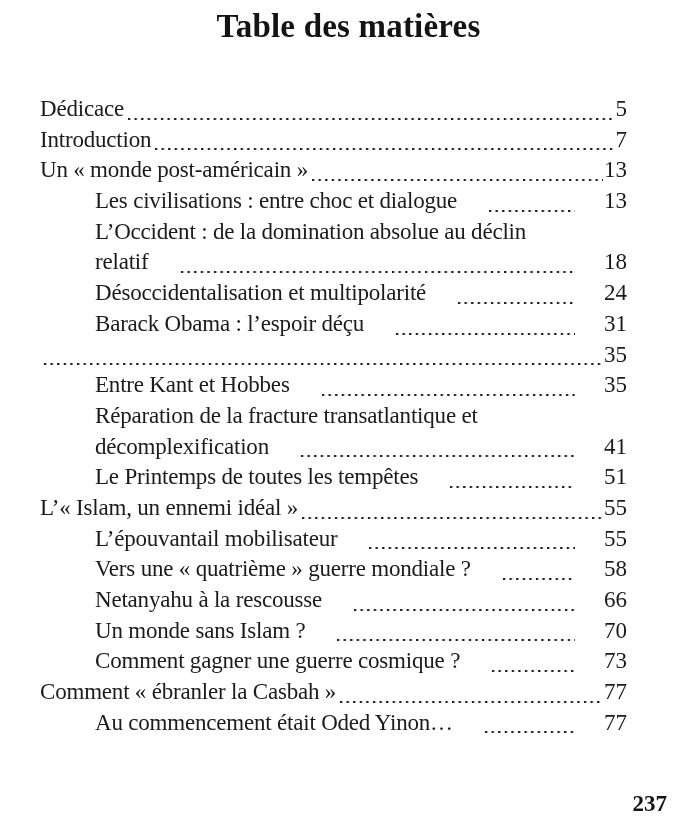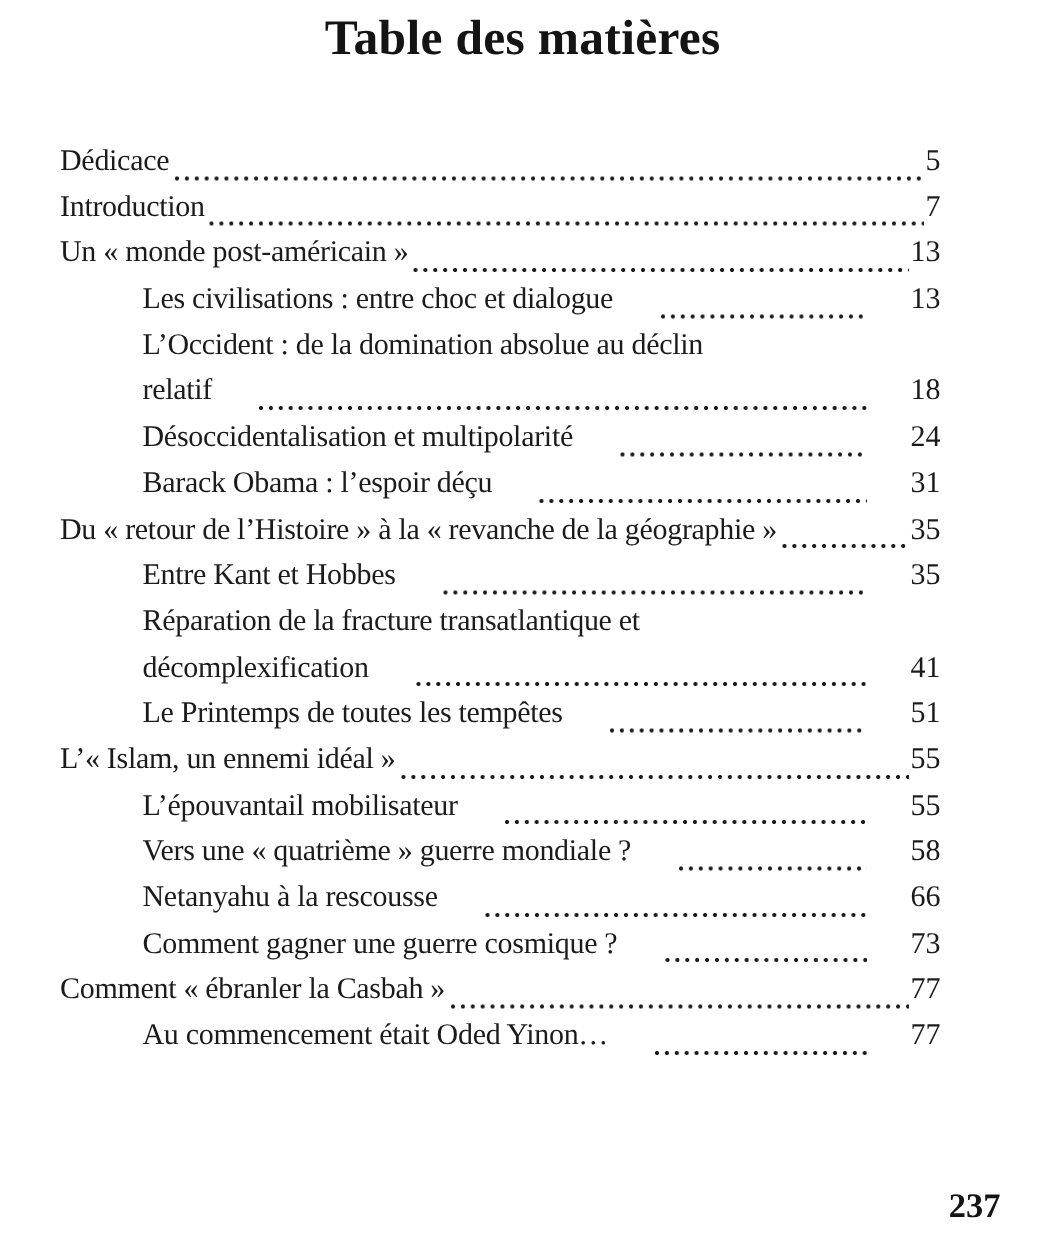--- a/index.html
+++ b/index.html
@@ -27,21 +27,21 @@
     font-weight: bold;
     letter-spacing: 0.2px;
     margin: 0;
     color: #141414;
   }
   .toc {
     position: absolute;
     top: 96px;
     left: 40px;
     right: 70px;
-    font-size: 20px;
+    font-size: 23px;
   }
   .row {
     display: flex;
     align-items: baseline;
     height: 30.7px;
     white-space: nowrap;
   }
   .row .t {
     flex: 0 0 auto;
     letter-spacing: -0.2px;
@@ -112,21 +112,20 @@
         <span class="t">Désoccidentalisation et multipolarité</span>
         <span class="dots"></span>
         <span class="pg">24</span>
       </div>
       <div class="row sub">
         <span class="t">Barack Obama : l’espoir déçu</span>
         <span class="dots"></span>
         <span class="pg">31</span>
       </div>
       <div class="row">
-        <span class="t">Du « retour de l’Histoire » à la « revanche de la géographie »</span>
         <span class="dots"></span>
         <span class="pg">35</span>
       </div>
       <div class="row sub">
         <span class="t">Entre Kant et Hobbes</span>
         <span class="dots"></span>
         <span class="pg">35</span>
       </div>
       <div class="row sub">
         <span class="t">Réparation de la fracture transatlantique et</span>
@@ -155,20 +154,25 @@
         <span class="t">Vers une « quatrième » guerre mondiale ?</span>
         <span class="dots"></span>
         <span class="pg">58</span>
       </div>
       <div class="row sub">
         <span class="t">Netanyahu à la rescousse</span>
         <span class="dots"></span>
         <span class="pg">66</span>
       </div>
       <div class="row sub">
+        <span class="t">Un monde sans Islam ?</span>
+        <span class="dots"></span>
+        <span class="pg">70</span>
+      </div>
+      <div class="row sub">
         <span class="t">Comment gagner une guerre cosmique ?</span>
         <span class="dots"></span>
         <span class="pg">73</span>
       </div>
       <div class="row">
         <span class="t">Comment « ébranler la Casbah »</span>
         <span class="dots"></span>
         <span class="pg">77</span>
       </div>
       <div class="row sub">

